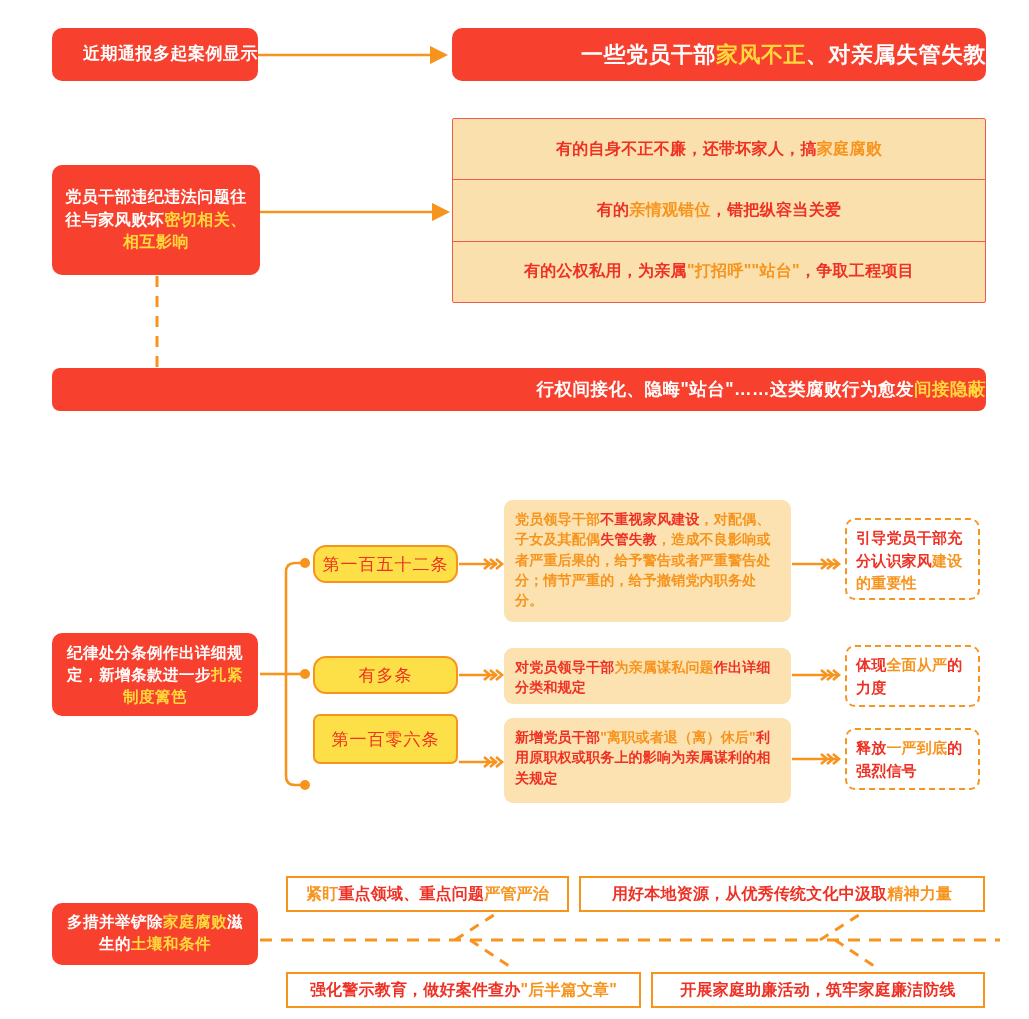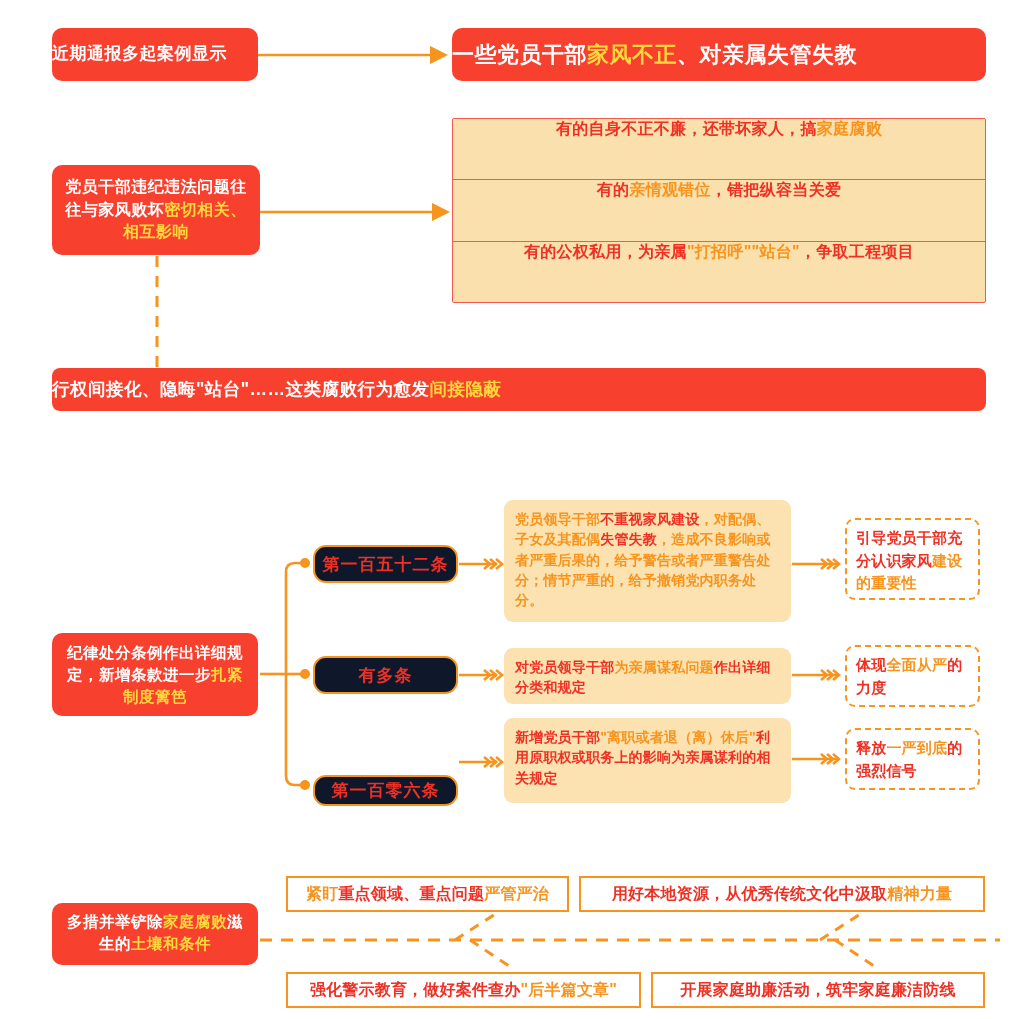--- a/index.html
+++ b/index.html
@@ -12,74 +12,74 @@
   #canvas { position: relative; width: 1029px; height: 1019px; }
 
   .red-box {
     position: absolute;
     background: #F8402F;
     border-radius: 10px;
     color: #ffffff;
     font-weight: bold;
     display: flex;
     align-items: center;
-    justify-content: flex-start;
+    justify-content: flex-end;
     text-align: center;
     line-height: 1.42;
     letter-spacing: 0.5px;
   }
   .hl-y { color: #FFD93B; }
   .hl-o { color: #F7941E; }
   .hl-r { color: #EE3124; }
 
   
   #s1-src { left: 52px; top: 28px; width: 206px; height: 53px; font-size: 17px; }
   #s1-banner { left: 452px; top: 28px; width: 534px; height: 53px; font-size: 22px; }
 
   
-  #s2-src { left: 52px; top: 165px; width: 208px; height: 90px; font-size: 16px; padding: 0 10px; }
+  #s2-src { left: 52px; top: 165px; width: 208px; height: 110px; font-size: 16px; padding: 0 10px; }
   .table-wrap {
     position: absolute; left: 452px; top: 118px;
     width: 534px; height: 185px;
     border: 1.6px solid #F05A4F;
     background: #FAE0AC;
     border-radius: 2px;
     display: flex; flex-direction: column;
   }
   .table-row {
     flex: 1;
-    display: flex; justify-content: center;
+    display: flex; align-items: center; justify-content: center;
     text-align: center;
     font-size: 16px; font-weight: bold;
     color: #EE3124;
     letter-spacing: 0.3px;
     border-bottom: 1.6px solid #F05A4F;
     padding: 0 12px;
   }
   .table-row:last-child { border-bottom: none; }
 
   #s2-wide { left: 52px; top: 368px; width: 934px; height: 43px; font-size: 17.5px; border-radius: 8px; }
 
   
   #s3-src { left: 52px; top: 633px; width: 206px; height: 83px; font-size: 15.5px; padding: 0 8px; }
 
   .pill {
     position: absolute;
     border: 2.2px solid #F7941E;
     border-radius: 13px;
-    background: #0f172a;
-    color: #EE3124;
-    font-weight: bold;
+    background: #fde047;
+    color: #EE3124;
+    font-weight: normal;
     font-size: 17px;
     display: flex; align-items: center; justify-content: center;
     letter-spacing: 1px;
   }
   #pill-1 { left: 313px; top: 545px; width: 145px; height: 38px; }
   #pill-2 { left: 313px; top: 656px; width: 145px; height: 38px; }
-  #pill-3 { left: 313px; top: 775px; width: 145px; height: 31px; }
+  #pill-3 { left: 313px; top: 714px; width: 145px; height: 50px; border-radius: 7px; }
 
   .ocard {
     position: absolute;
     background: #FBE2B0;
     border-radius: 9px;
     color: #F7941E;
     font-weight: bold;
     font-size: 14px;
     line-height: 1.45;
     padding: 9px 11px;

